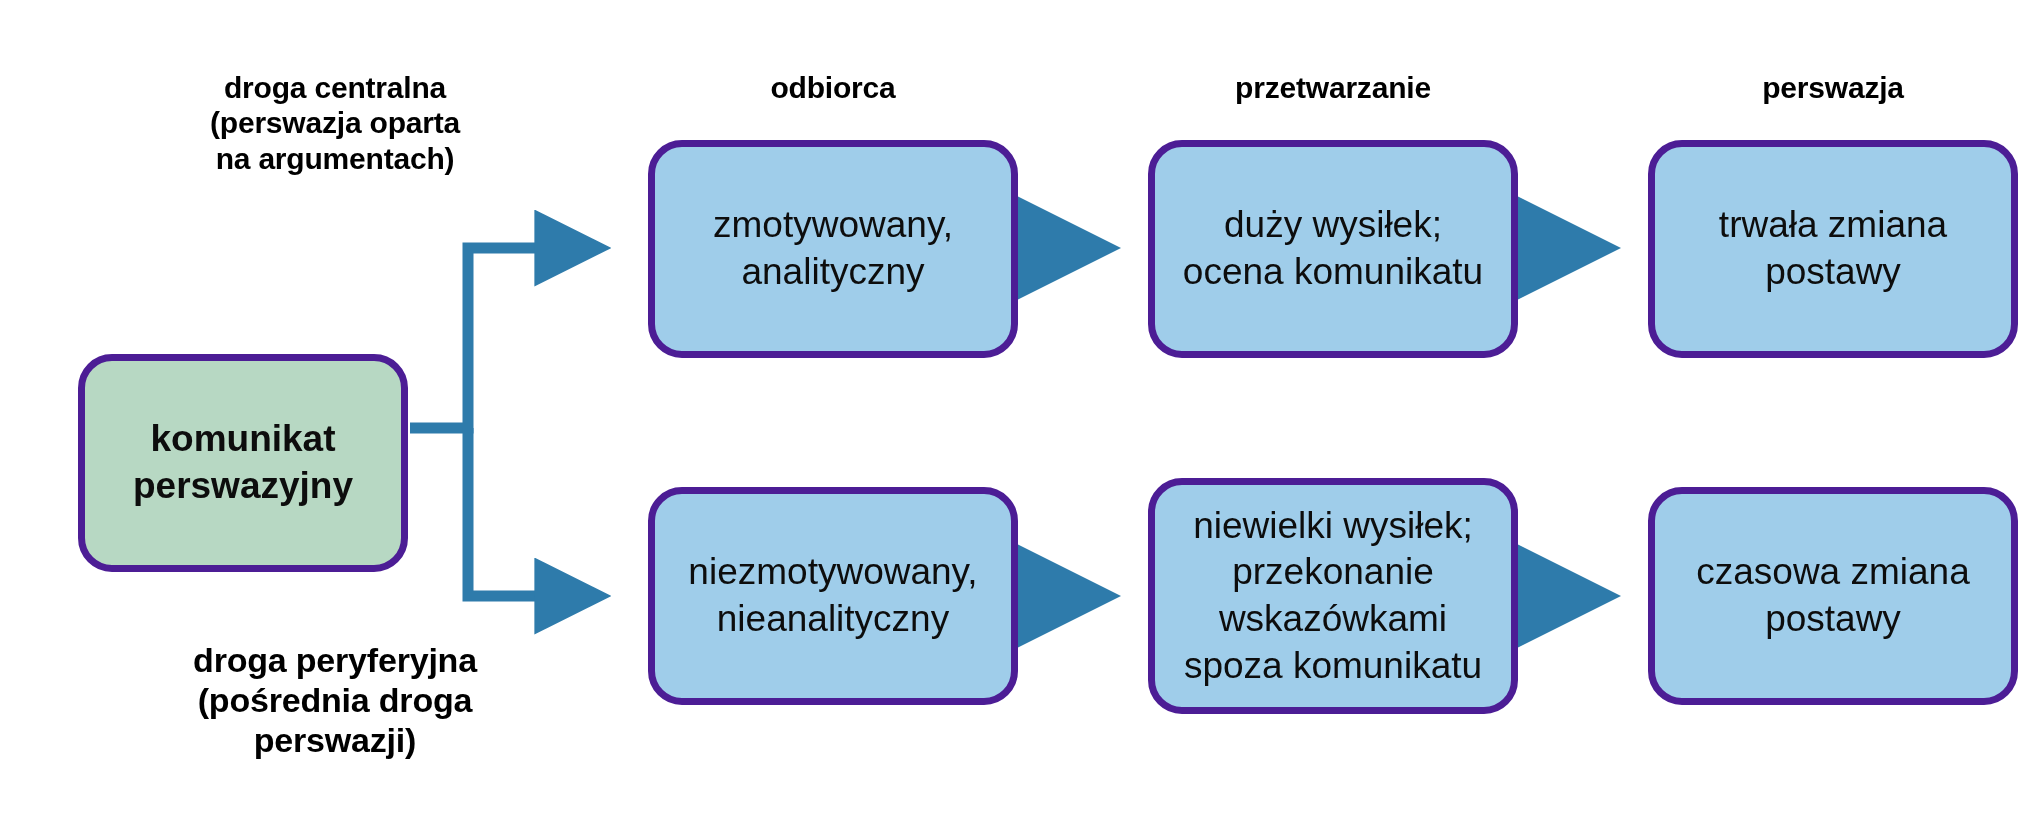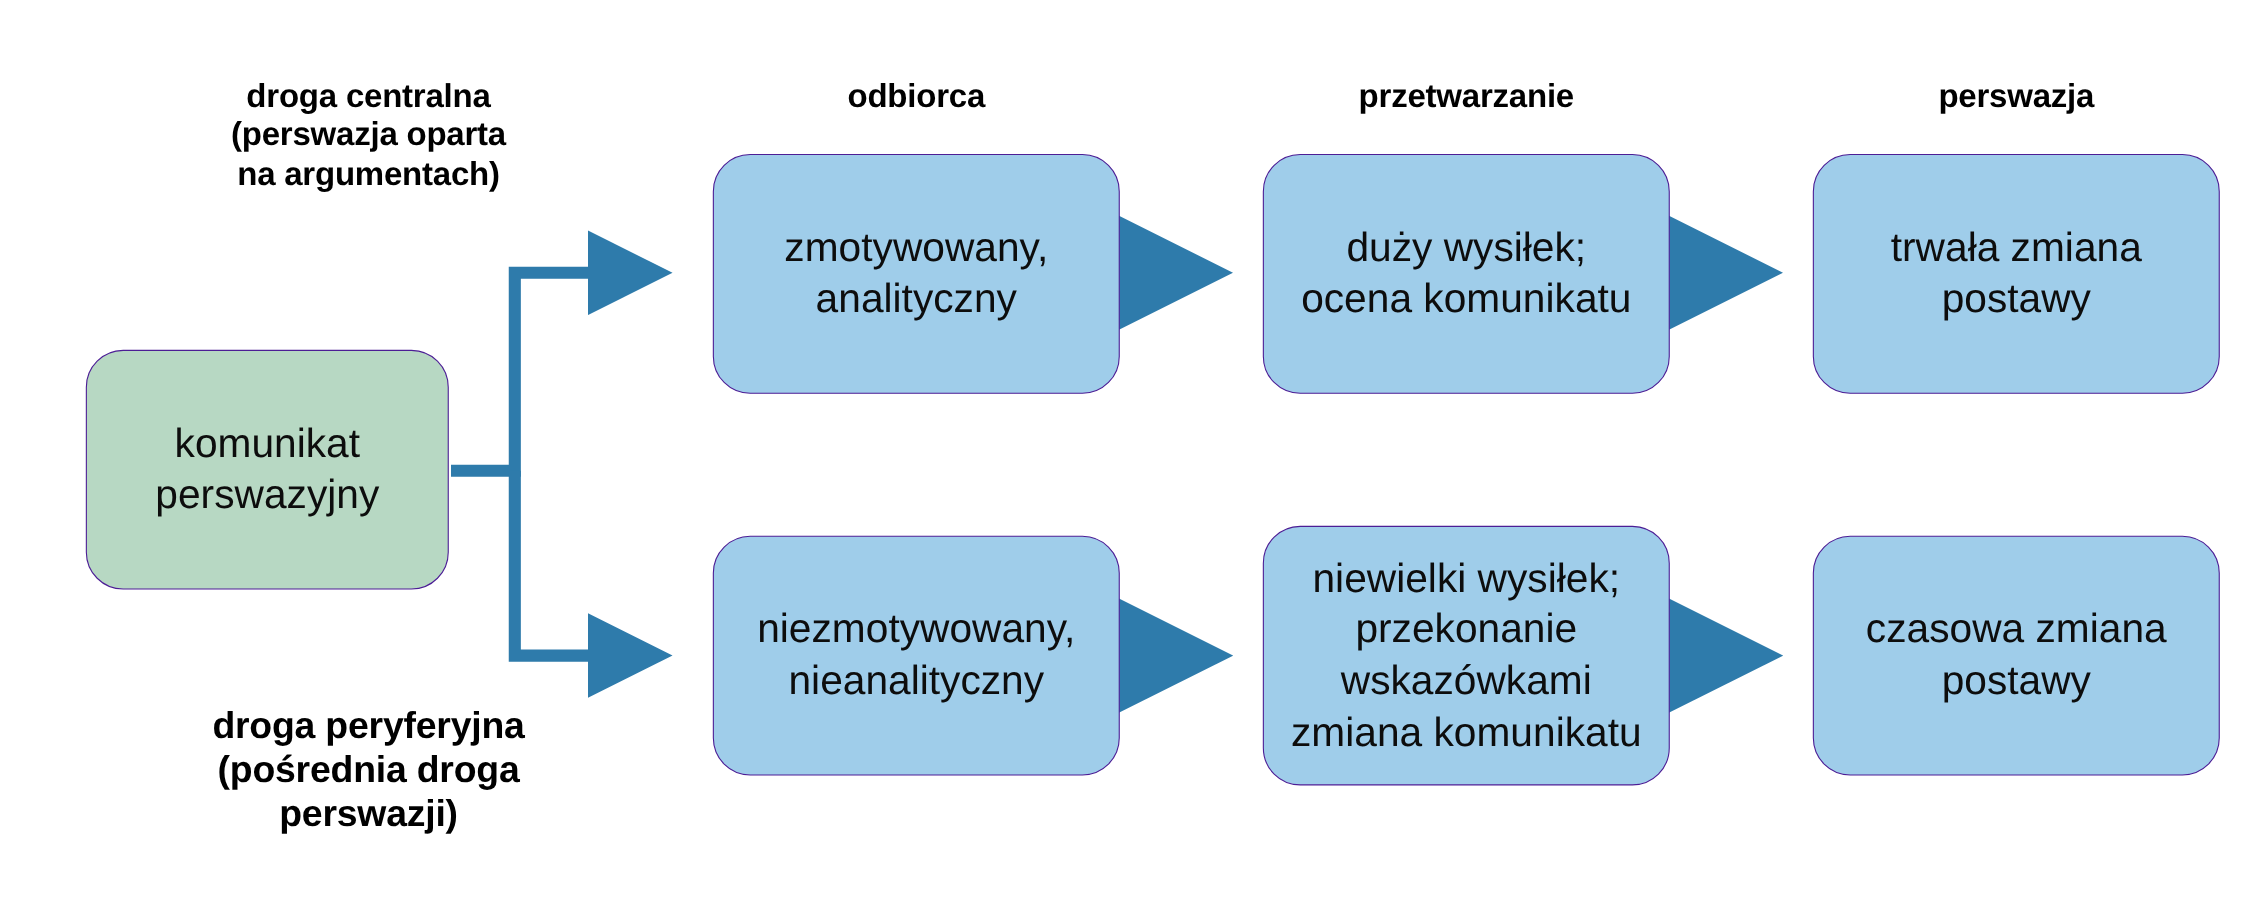--- a/index.html
+++ b/index.html
@@ -40,38 +40,39 @@
     font-weight: bold;
     color: #000000;
     text-align: center;
     line-height: 1.18;
     letter-spacing: -0.2px;
     white-space: pre-line;
   }
   .node {
     position: absolute;
     box-sizing: border-box;
-    border: 1px solid #4c1d95;
+    border: 7px solid #4c1d95;
     border-radius: 34px;
     display: flex;
     align-items: center;
     justify-content: center;
     text-align: center;
     color: #0d0d0d;
     font-size: 37px;
     line-height: 1.26;
     white-space: pre-line;
     padding: 4px 10px;
   }
   .node-blue {
     background: #9fcdea;
   }
   .node-green {
     background: #b7d8c3;
-    font-weight: normal;
+    font-weight: bold;
+    margin-top: 36px;
   }
 </style>
 </head>
 <body>
 
 <div id="canvas">
 
   <svg class="svg-layer" viewBox="0 0 2040 836">
     <defs>
       <marker id="arrowhead" markerWidth="7" markerHeight="7" refX="5.6" refY="3.5" orient="auto" markerUnits="strokeWidth">
@@ -126,18 +127,18 @@
 
   <div class="node node-blue" style="left:1648px; top:140px; width:370px; height:218px;">trwała zmiana
 postawy</div>
 
   <div class="node node-blue" style="left:648px; top:487px; width:370px; height:218px;">niezmotywowany,
 nieanalityczny</div>
 
   <div class="node node-blue" style="left:1148px; top:478px; width:370px; height:236px;">niewielki wysiłek;
 przekonanie
 wskazówkami
-zmiana komunikatu</div>
+spoza komunikatu</div>
 
   <div class="node node-blue" style="left:1648px; top:487px; width:370px; height:218px;">czasowa zmiana
 postawy</div>
 
 </div>
 
 </body></html>

